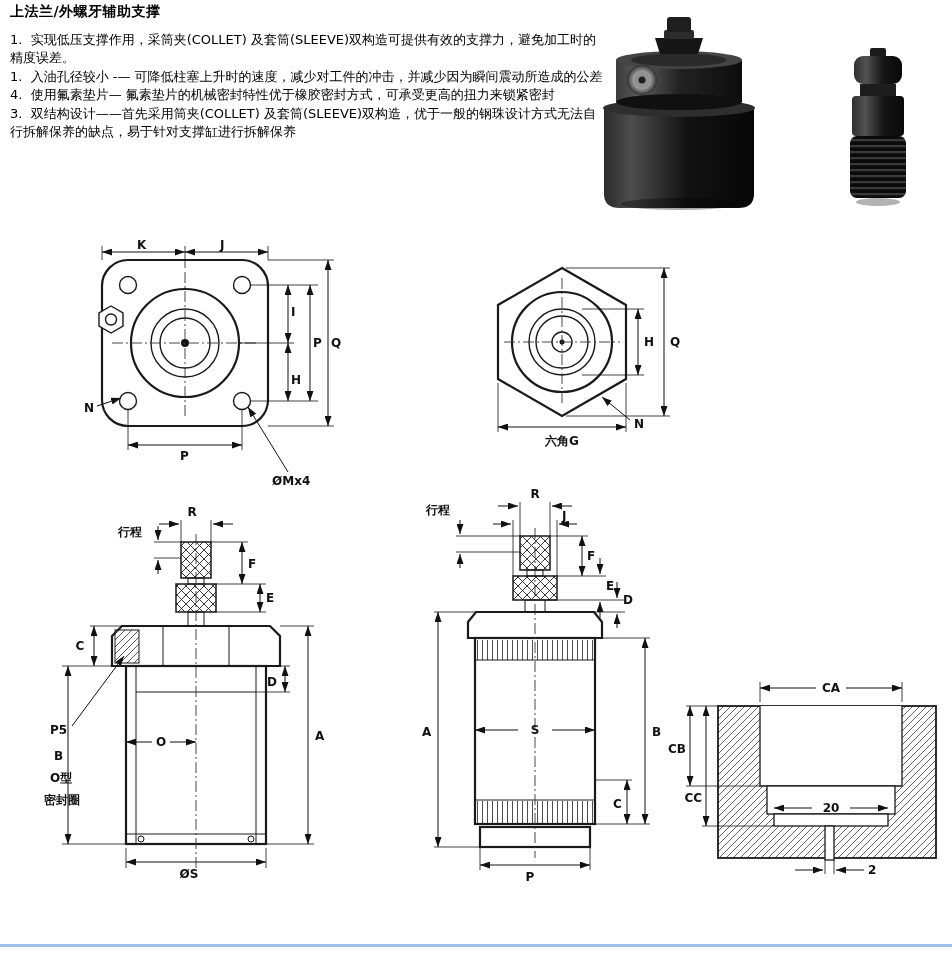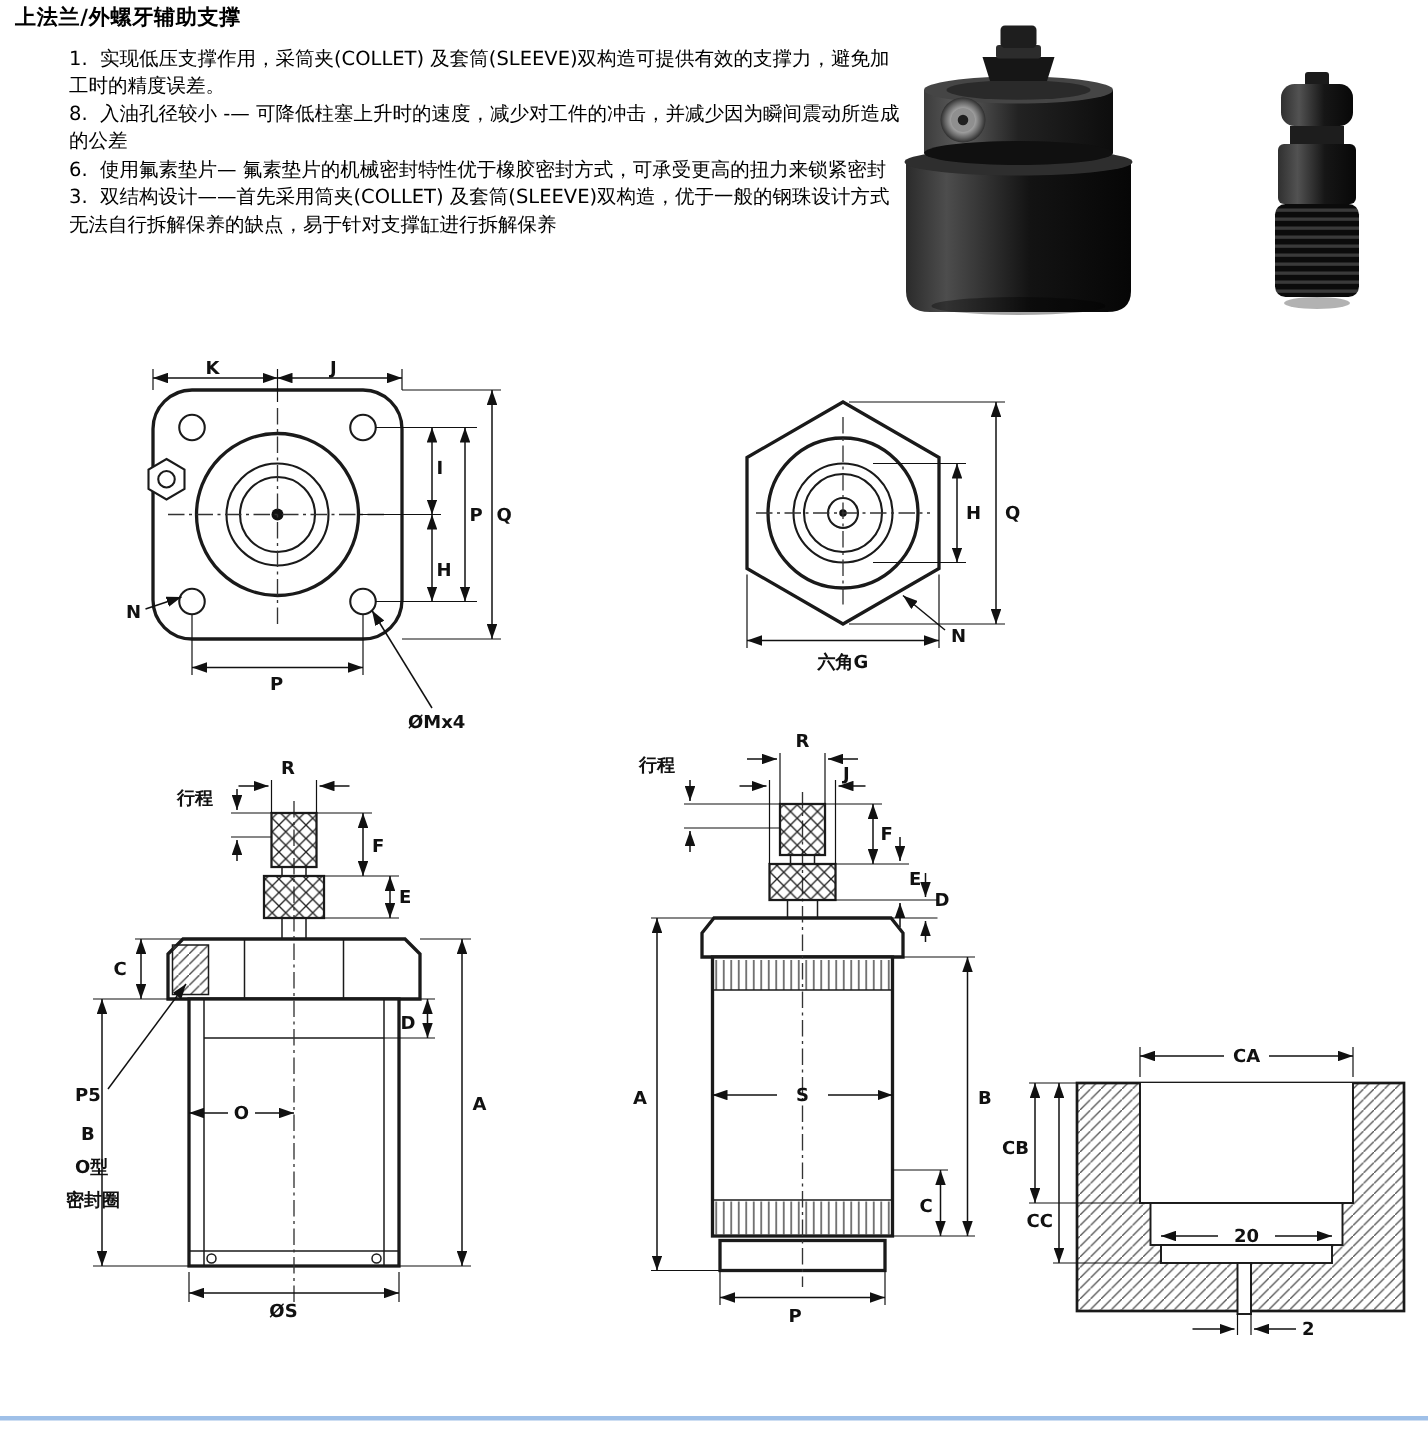--- a/index.html
+++ b/index.html
@@ -1,49 +1,49 @@
 <!DOCTYPE html>
 <html><head>
 <meta charset="utf-8">
 <style>
   * { margin:0; padding:0; box-sizing:border-box; }
   html,body { background:#fff; }
   body { width:952px; height:956px; font-family:"DejaVu Sans","Liberation Sans",sans-serif; color:#000; overflow:hidden; }
   .page { position:relative; width:952px; height:956px; background:#fff; }
   .title { position:absolute; left:10px; top:3px; font-size:14px; font-weight:bold; letter-spacing:.5px; }
   .features { position:absolute; left:10px; top:31px; width:594px; font-size:13px; line-height:1.42; }
-  .features p { white-space:pre-wrap;margin-left:36px; }
+  .features p { white-space:pre-wrap; }
   .photo, .drawing { position:absolute; }
   .photo1 { left:598px; top:14px; }
   .photo2 { left:840px; top:46px; }
   .d1 { left:82px;  top:240px; }
   .d2 { left:478px; top:248px; }
   .d3 { left:42px;  top:496px; }
   .d4 { left:410px; top:478px; }
-  .d5 { left:668px; top:684px; }
+  .d5 { left:668px; top:668px; }
   text.dl { font-family:"DejaVu Sans","Liberation Sans",sans-serif; font-size:12px; font-weight:bold; fill:#111; }
   .ol   { fill:#fff; stroke:#1a1a1a; stroke-width:1.4; }
   .ol2  { fill:#fff; stroke:#1a1a1a; stroke-width:2.2; }
   .thin { fill:none; stroke:#1a1a1a; stroke-width:1; }
   .cl   { fill:none; stroke:#333; stroke-width:.9; stroke-dasharray:11 3 2 3; }
   .dim  { fill:none; stroke:#111; stroke-width:1; }
   .ext  { fill:none; stroke:#111; stroke-width:.8; }
   .bottom-rule { position:absolute; left:0; top:944px; width:952px; height:3px; background:#9fc0e8; }
 </style>
 </head>
 <body>
 
 <div class="page">
 
   <h1 class="title">上法兰/外螺牙辅助支撑</h1>
 
   <div class="features">
     <p>1.  实现低压支撑作用，采筒夹(COLLET) 及套筒(SLEEVE)双构造可提供有效的支撑力，避免加工时的精度误差。</p>
-    <p>8.  入油孔径较小 -— 可降低柱塞上升时的速度，减少对工件的冲击，并减少因为瞬间震动所造成的公差</p>
-    <p>6.  使用氟素垫片— 氟素垫片的机械密封特性优于橡胶密封方式，可承受更高的扭力来锁紧密封</p>
+    <p>1.  入油孔径较小 -— 可降低柱塞上升时的速度，减少对工件的冲击，并减少因为瞬间震动所造成的公差</p>
+    <p>4.  使用氟素垫片— 氟素垫片的机械密封特性优于橡胶密封方式，可承受更高的扭力来锁紧密封</p>
     <p>3.  双结构设计——首先采用筒夹(COLLET) 及套筒(SLEEVE)双构造，优于一般的钢珠设计方式无法自行拆解保养的缺点，易于针对支撑缸进行拆解保养</p>
   </div>
 
   <div class="photo photo1">
     <svg viewBox="0 0 165 200" width="165" height="200">
       <defs>
         <linearGradient id="g1collar" x1="0" y1="0" x2="1" y2="0">
           <stop offset="0" stop-color="#3c3c3c"></stop>
             <stop offset="0.2" stop-color="#5d5d5d"></stop>
             <stop offset="0.5" stop-color="#222222"></stop>

